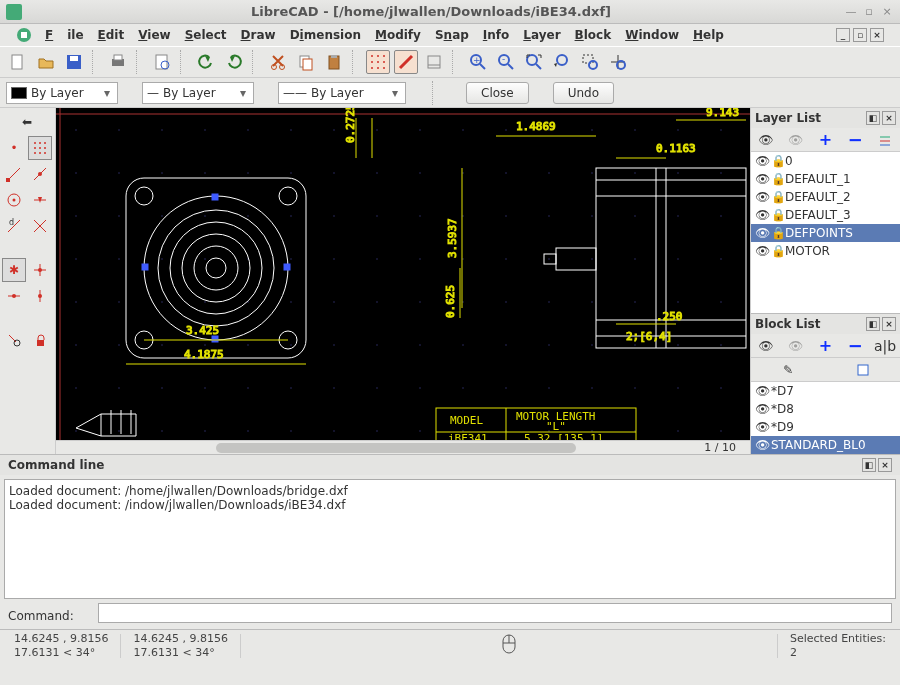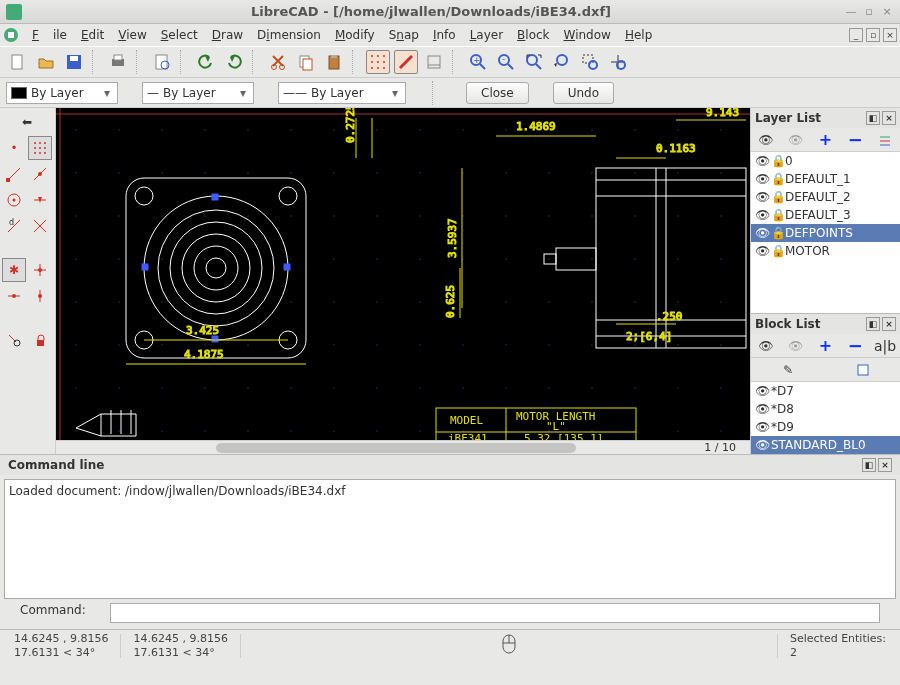--- a/index.html
+++ b/index.html
@@ -1,21 +1,21 @@
 <!DOCTYPE html>
 <html><head>
 <meta charset="utf-8">
 <style>
 * { box-sizing: border-box; margin: 0; padding: 0; font-family: "DejaVu Sans", Arial, sans-serif; }
 body { width: 900px; height: 685px; background: #e8e8e6; overflow: hidden; font-size: 12px; color: #333; }
 .titlebar { height: 24px; background: linear-gradient(#e8e8e6,#d8d8d6); display: flex; align-items: center; padding: 0 6px; border-bottom: 1px solid #bbb; }
 .titlebar .title { flex: 1; text-align: center; font-weight: bold; color: #555; font-size: 13px; }
 .titlebar .winbtn { width: 14px; height: 14px; margin-left: 4px; color: #888; display:flex;align-items:center;justify-content:center;font-size:11px; }
 .titlebar .appicon { width:16px;height:16px;background:#4a7; border-radius:2px; }
-.menubar { height: 22px; display: flex; align-items: center; padding: 0 3px; background:#e8e8e6; }
+.menubar { height: 22px; display: flex; align-items: center; padding: 0 16px; background:#e8e8e6;font-weight:bold; }
 .menubar .logo { width:16px;height:16px;margin-right:6px; }
 .menubar span { padding: 2px 7px; cursor: default; }
 .menubar span u { text-decoration: underline; }
 .menubar .spacer { flex:1; }
 .menubar .mdi { width:14px;height:14px;border:1px solid #999;margin-left:3px;font-size:9px;display:flex;align-items:center;justify-content:center; }
 .toolbar { height: 32px; display: flex; align-items: center; padding: 2px 6px; gap: 4px; background:#e8e8e6;border-top:1px solid #fff;border-bottom:1px solid #ccc; }
 .tbtn { width:24px;height:24px;display:flex;align-items:center;justify-content:center;border:1px solid transparent;border-radius:2px; }
 .tbtn.active { border:1px solid #888;background:#f6e0d0; }
 .tsep { width:8px;height:24px;border-left:1px dotted #aaa;margin:0 2px; }
 .toolbar2 { height: 30px; display:flex;align-items:center;padding:2px 6px;gap:24px;background:#e8e8e6;border-bottom:1px solid #ccc; }
@@ -42,21 +42,21 @@
 .panel-tb .ic { width:18px;height:18px;display:flex;align-items:center;justify-content:center; }
 .panel-list { flex:1;background:#fff;overflow:auto;font-size:12px; }
 .prow { display:flex;align-items:center;height:18px;padding:0 4px;gap:4px; }
 .prow.sel { background:#5b7bb4;color:#fff; }
 .prow .eye{width:12px;} .prow .lock{width:10px;color:#999;}
 .bottompanel { border-top:1px solid #bbb; }
 .cmd-title { height:20px;display:flex;align-items:center;padding:0 8px;font-weight:bold;background:#e4e4e2; }
 .cmd-title .spacer{flex:1;}
 .cmd-title .pbtn{width:14px;height:14px;border:1px solid #999;margin-left:2px;font-size:9px;display:flex;align-items:center;justify-content:center;}
 .cmd-output { height:120px;background:#fff;border:1px solid #aaa;margin:4px;padding:4px;font-size:12px;overflow:auto; }
-.cmd-input-row { display:flex;align-items:flex-start;padding:0 20px 6px;gap:24px; }
+.cmd-input-row { display:flex;align-items:flex-end;padding:0 8px 6px;gap:24px; }
 .cmd-input-row input { flex:1;height:20px;border:1px solid #aaa;padding:0 4px; }
 .statusbar { height:32px;border-top:1px solid #bbb;display:flex;align-items:center;font-size:11px;color:#444;padding:0 6px; }
 .statusbar .cell { padding: 0 8px; line-height:14px; }
 .statusbar .cell div { white-space:pre; }
 .statusbar .sep { width:1px;height:24px;background:#ccc;margin:0 4px; }
 .plus{color:#1030ff;font-weight:bold;font-size:16px;}
 .minus{color:#1030ff;font-weight:bold;font-size:18px;}
 svg .dim { stroke:#e0e000;fill:none; }
 svg .dimt { fill:#e0e000;font-size:11px;font-family:monospace; }
 svg .part { stroke:#fff;fill:none;stroke-width:1; }
@@ -694,20 +694,21 @@
 </div>
 
 <div class="bottompanel">
   <div class="cmd-title">
     <span>Command line</span>
     <div class="spacer"></div>
     <div class="pbtn">◧</div>
     <div class="pbtn">×</div>
   </div>
   <div class="cmd-output" id="cmdout">
+      <div>Loaded document: /home/jlwallen/Downloads/bridge.dxf</div>
       <div>Loaded document: /indow/jlwallen/Downloads/iBE34.dxf</div>
     </div>
   <div class="cmd-input-row">
     <span>Command:</span>
     <input type="text" style="">
   </div>
 </div>
 
 <div class="statusbar">
   <div class="cell">

